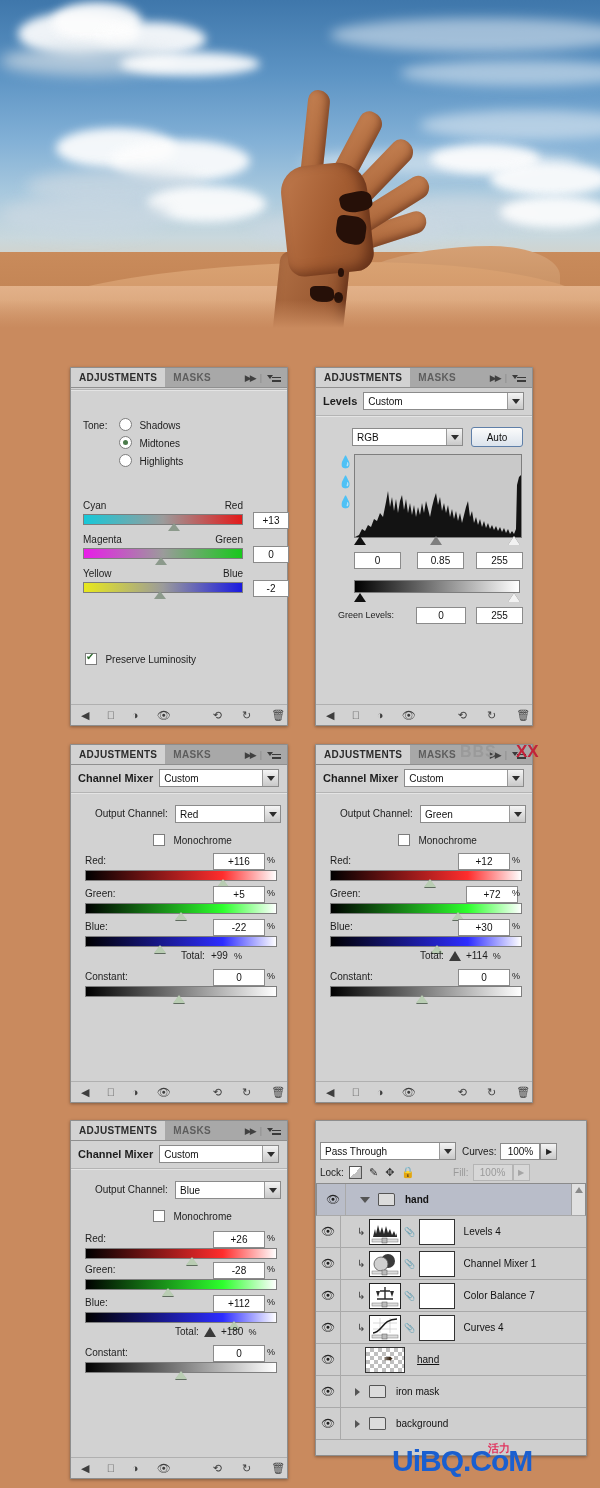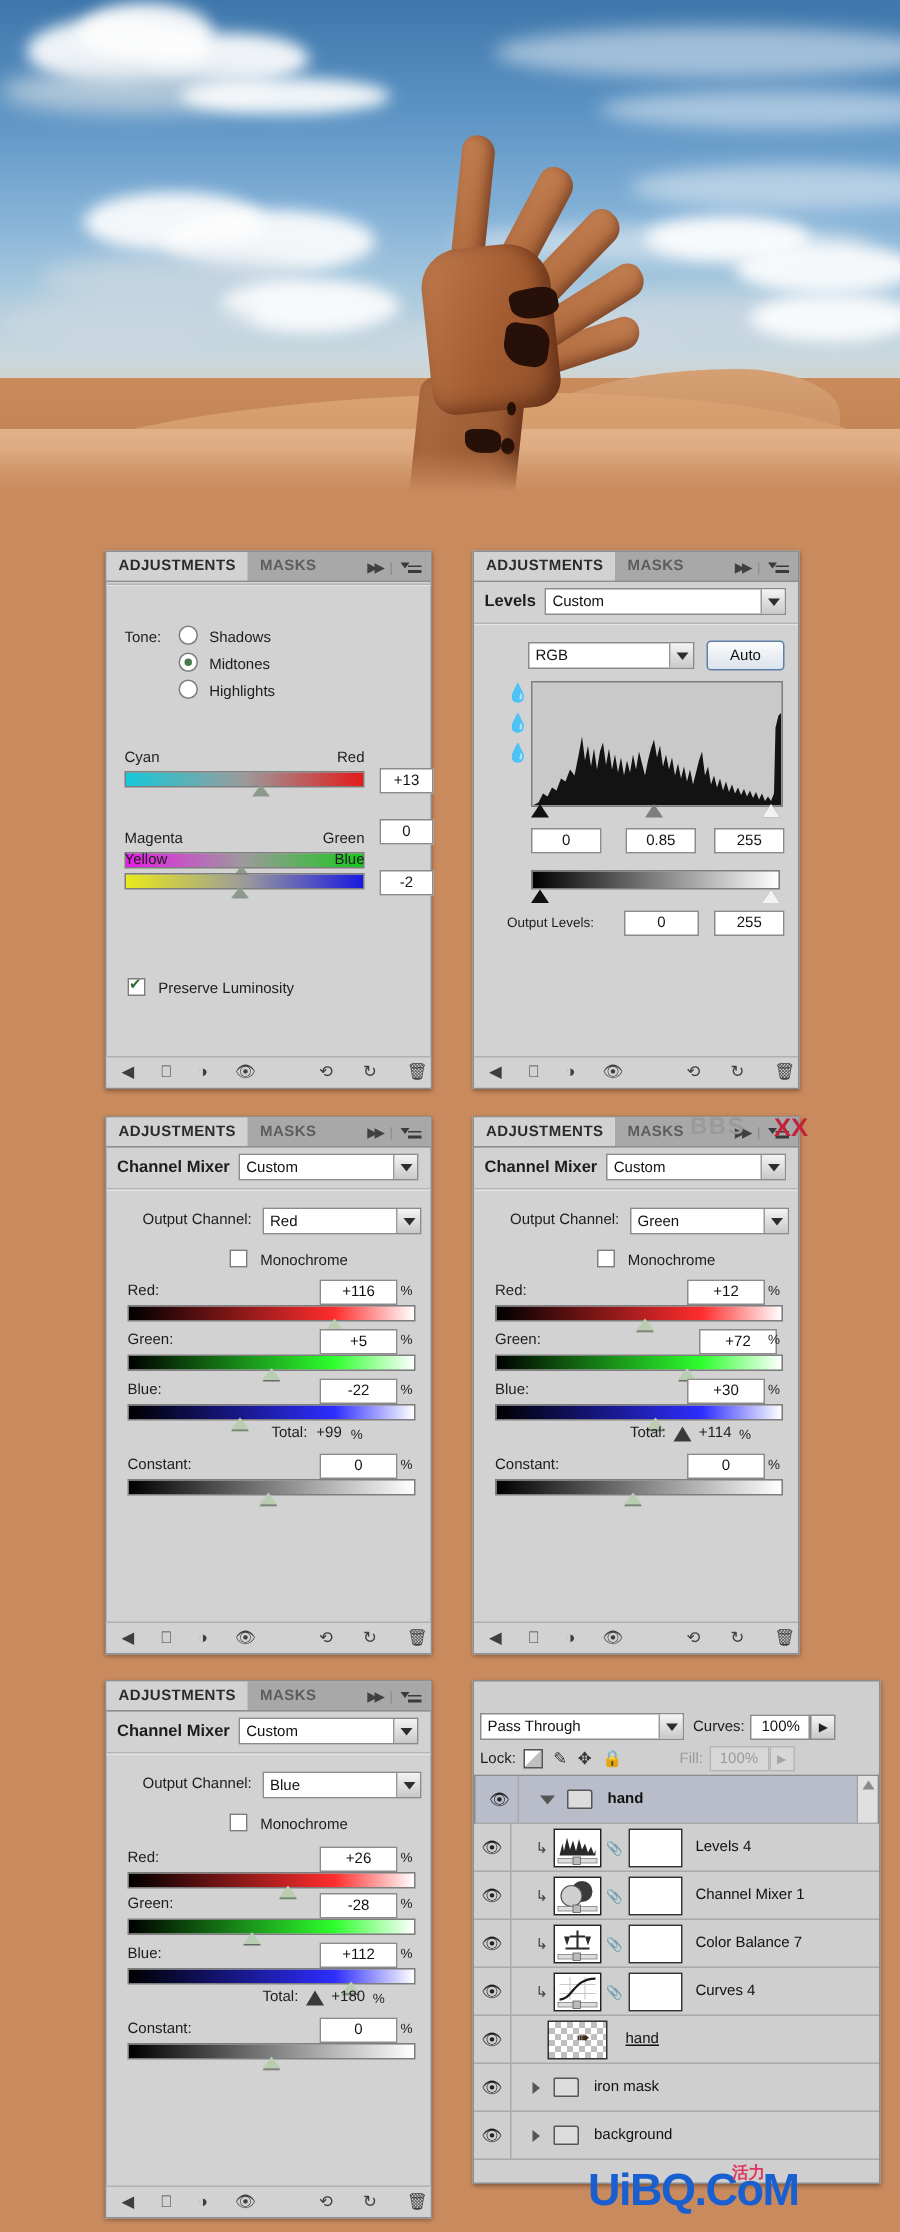--- a/index.html
+++ b/index.html
@@ -230,21 +230,21 @@
     <div style="display:flex;justify-content:space-between;">
       <span class="lab">Cyan</span>
       <span class="lab">Red</span>
     </div>
     <div class="track cyanred" style="margin-top:3px;">
       <div class="knob" style="left:calc(57% - 6px);"></div>
     </div>
   </div>
   <div class="field" style="position:absolute;left:182px;top:144px;width:34px;">+13</div>
 
-  <div style="position:absolute;left:12px;top:166px;width:160px;margin-top:20px;">
+  <div style="position:absolute;left:12px;top:166px;width:160px;">
     <div style="display:flex;justify-content:space-between;">
       <span class="lab">Magenta</span>
       <span class="lab">Green</span>
     </div>
     <div class="track magrn" style="margin-top:3px;">
       <div class="knob" style="left:calc(49% - 6px);"></div>
     </div>
   </div>
   <div class="field" style="position:absolute;left:182px;top:178px;width:34px;">0</div>
 
@@ -330,21 +330,21 @@
   <div class="field" style="position:absolute;left:38px;top:184px;width:45px;">0</div>
   <div class="field" style="position:absolute;left:101px;top:184px;width:45px;">0.85</div>
   <div class="field" style="position:absolute;left:160px;top:184px;width:45px;">255</div>
 
   <div class="grad" style="position:absolute;left:38px;top:212px;width:164px;"></div>
   <div style="position:absolute;left:38px;top:225px;width:166px;height:12px;">
     <div style="position:absolute;left:0;top:0;width:0;height:0;border-left:6px solid transparent;border-right:6px solid transparent;border-bottom:9px solid #111;"></div>
     <div style="position:absolute;left:154px;top:0;width:0;height:0;border-left:6px solid transparent;border-right:6px solid transparent;border-bottom:9px solid #f2f2f2;filter:drop-shadow(0 0 0.5px #555);"></div>
   </div>
 
-  <div class="labsm" style="position:absolute;left:22px;top:242px;">Output Levels:</div>
+  <div class="labsm" style="position:absolute;left:22px;top:242px;">Green Levels:</div>
   <div class="field" style="position:absolute;left:100px;top:239px;width:48px;">0</div>
   <div class="field" style="position:absolute;left:160px;top:239px;width:45px;">255</div>
 
   <div class="footbar">
     <span class="fico" style="margin-left:10px;">◀</span>
     <span class="fico" style="margin-left:18px;">⎕</span>
     <span class="fico" style="margin-left:18px;">◑</span>
     <span class="fico" style="margin-left:18px;">👁</span>
     <span class="fico" style="margin-left:42px;">⟲</span>
     <span class="fico" style="margin-left:20px;">↻</span>

